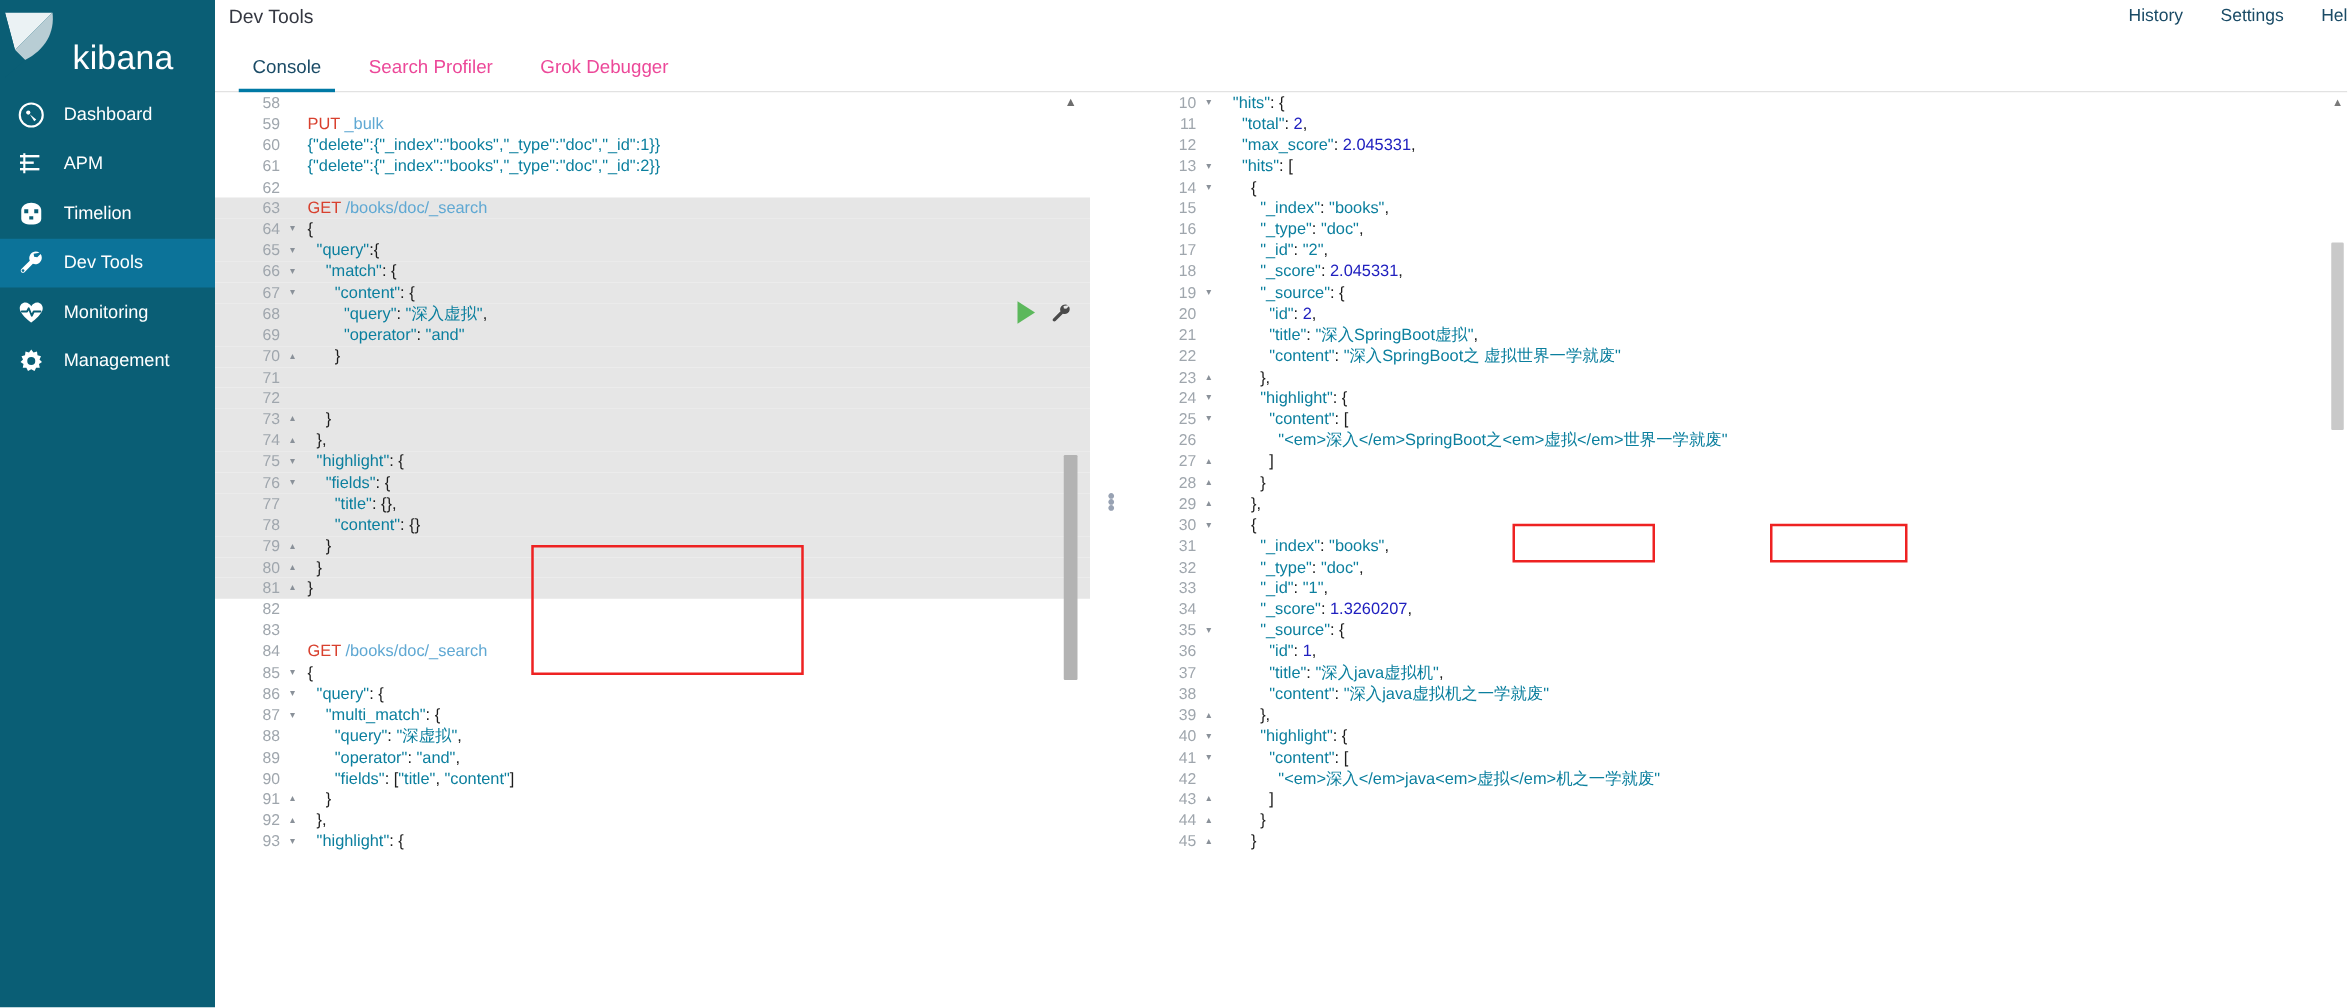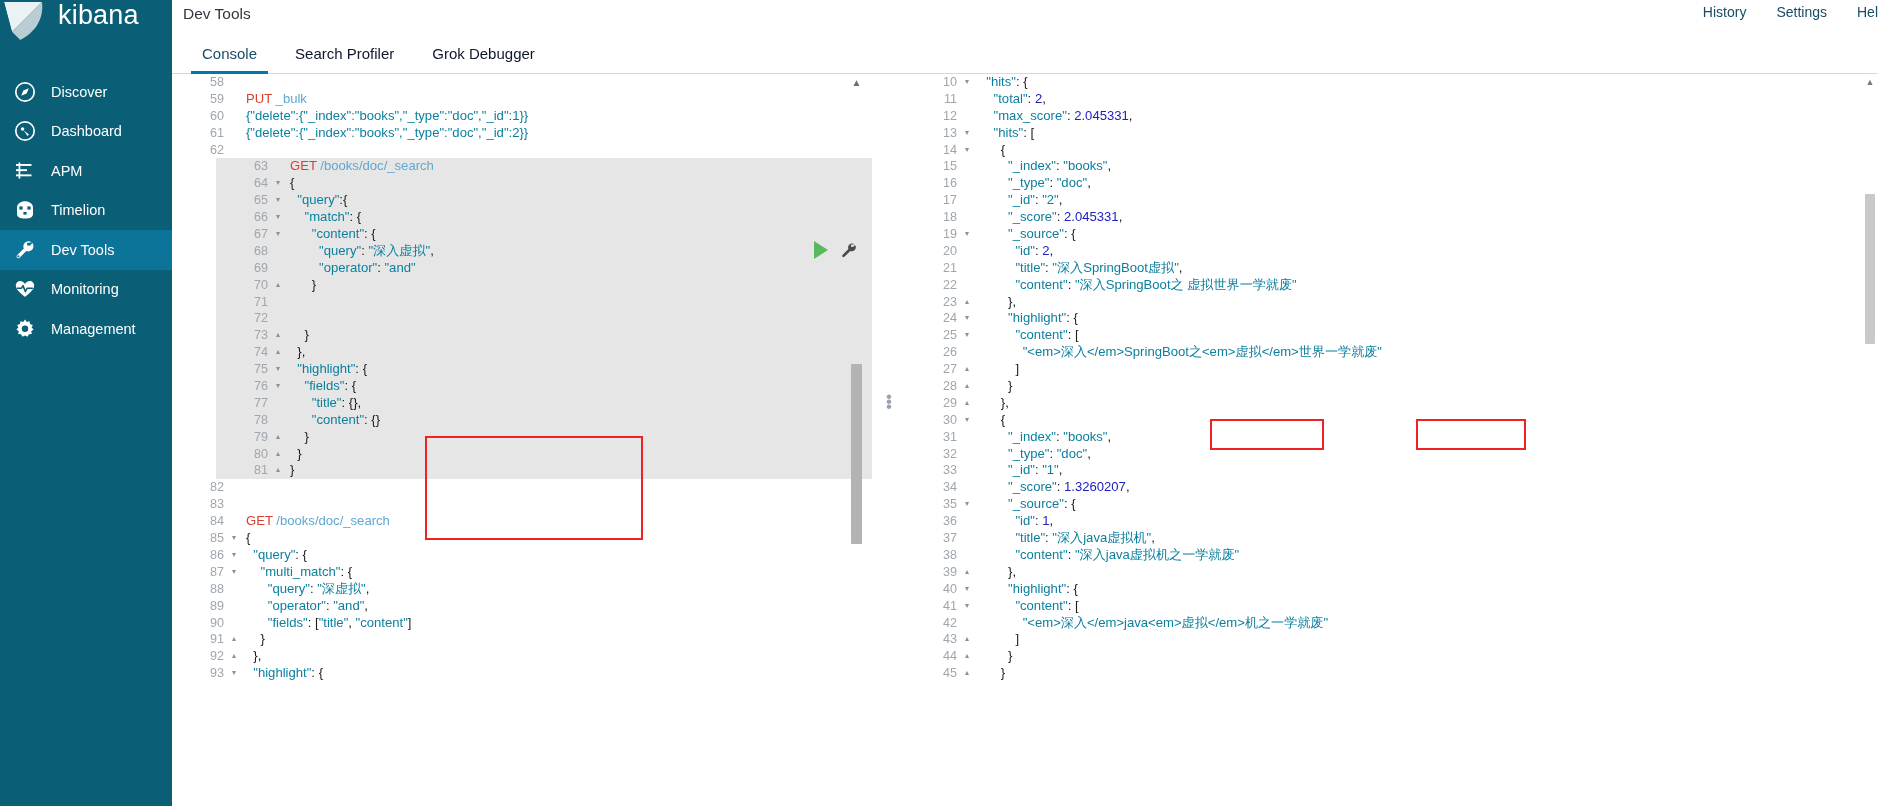--- a/index.html
+++ b/index.html
@@ -16,21 +16,21 @@
   
   .sidebar {
     width: 172px; height: 806px;
     background: #0a5e75;
     flex: 0 0 172px;
     position: relative;
     overflow: hidden;
   }
   .brand {
     height: 62px;
-    display: flex; align-items: flex-start;
+    display: flex; align-items: flex-end;
     padding-left: 0px;
     position: relative;
   }
   .brand-mark {
     width: 52px; height: 52px;
     margin-left: 2px; margin-top: 2px;
     position: relative; flex: 0 0 52px;
   }
   .brand-name {
     color: #ffffff;
@@ -93,21 +93,21 @@
     white-space: nowrap;
   }
   .tabs {
     position: absolute;
     left: 11px; bottom: 0px;
     display: flex; align-items: flex-end; gap: 0px; margin-top: 44px;
   }
   .tab {
     padding: 0 19px 12px 19px;
     font-size: 15px;
-    color: #0f172a;
+    color: #ec4899;
     cursor: pointer;
     position: relative;
     line-height: 1;
   }
   .tab.active { color: #1a4b66; }
   .tab.active::after {
     content: "";
     position: absolute;
     left: 8px; right: 8px; bottom: -1px;
     height: 3px;
@@ -154,21 +154,21 @@
     font-size: 13.1px;
     line-height: 16.9px;
     overflow: hidden;
     white-space: pre;
   }
   .code-row {
     display: flex;
     height: 16.9px;
     align-items: center;
   }
-  .code-row.req-active { background: #e6e6e6; margin-left: 44px; }
+  .code-row.req-active { background: #e6e6e6; }
   .gutter {
     flex: 0 0 56px; width: 56px;
     text-align: right;
     padding-right: 4px;
     color: #9fa6ad;
     font-size: 12.6px;
     user-select: none;
   }
   .fold {
     flex: 0 0 12px; width: 12px;
@@ -255,29 +255,20 @@
           <path d="M2 0 L40 0 L10 30 Z" fill="#ffffff" opacity="0.92"></path>
           <path d="M10 30 L40 0 C42 16 34 30 18 38 Z" fill="#b8cdd4"></path>
           <path d="M2 0 L2 52 L18 38 L10 30 Z" fill="#0a5e75"></path>
         </svg>
       </div>
       <div class="brand-name">kibana</div>
     </div>
 
     <nav class="nav">
 
-      <div class="nav-item">
-        <span class="nav-ico">
-          <svg width="22" height="22" viewBox="0 0 22 22">
-              <circle cx="11" cy="11" r="9.2" fill="none" stroke="#fff" stroke-width="1.7"></circle>
-              <path d="M14.8 7.2 L9.4 9.4 L7.2 14.8 L12.6 12.6 Z" fill="#fff"></path>
-            </svg>
-        </span>
-        <span class="nav-label">Discover</span>
-      </div>
 
 
       <div class="nav-item">
         <span class="nav-ico">
           <svg width="22" height="22" viewBox="0 0 22 22">
               <circle cx="11" cy="11" r="9.2" fill="none" stroke="#fff" stroke-width="1.7"></circle>
               <circle cx="8.6" cy="9" r="1.7" fill="#fff"></circle>
               <path d="M9.8 10.4 L15 14.6 L13.4 16 Z" fill="#fff"></path>
             </svg>
         </span>

